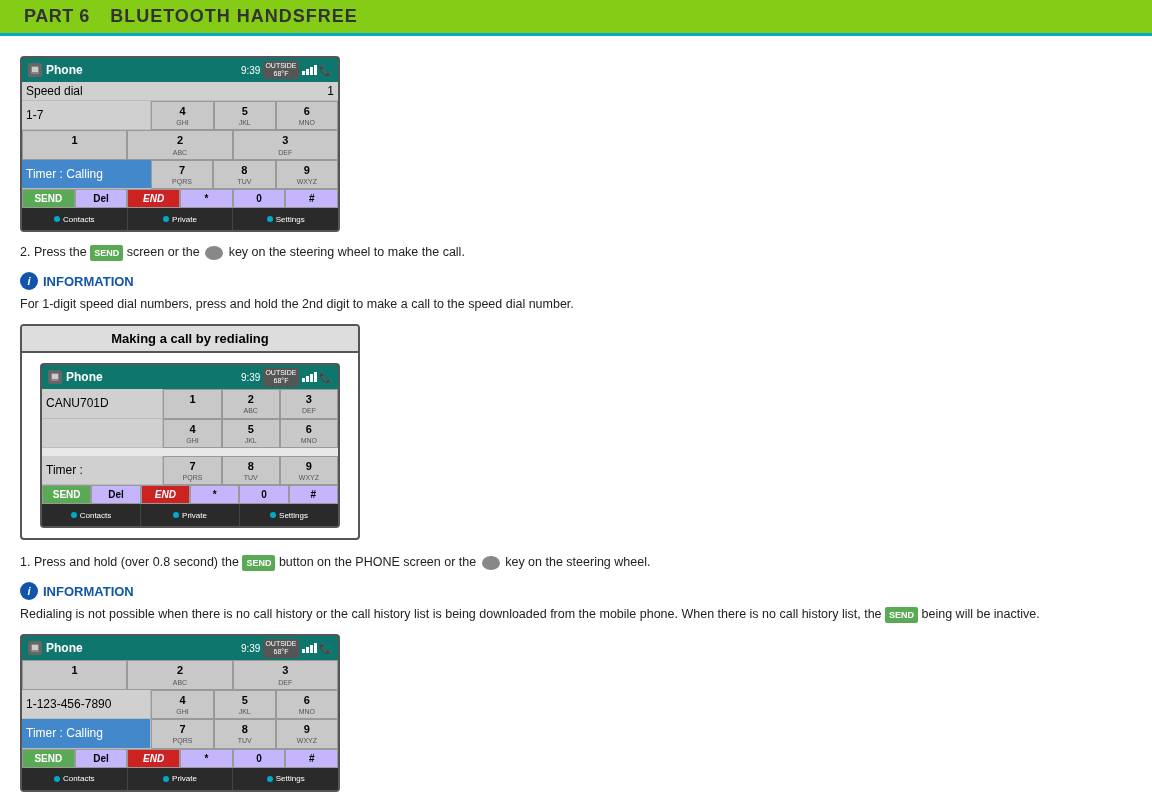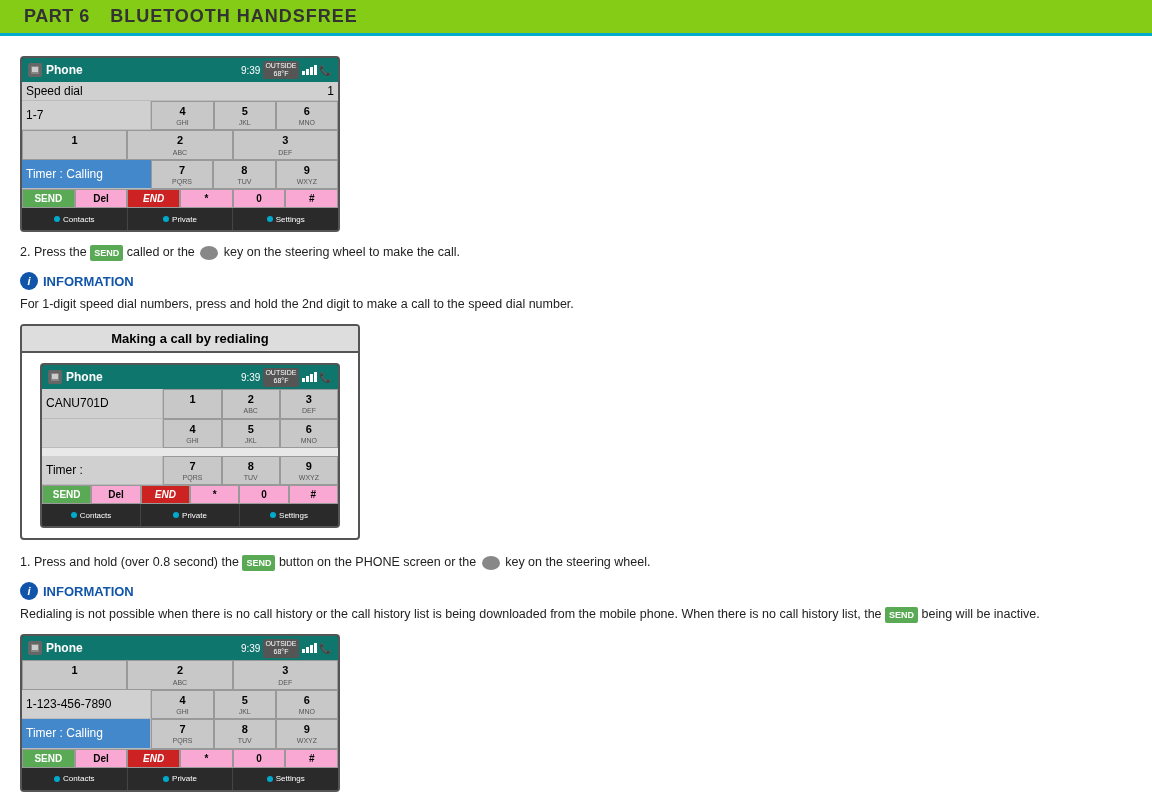--- a/index.html
+++ b/index.html
@@ -163,21 +163,21 @@
       display: flex;
       background: #c8c8c8;
     }
     .action-btn {
       flex: 1;
       text-align: center;
       padding: 3px 2px;
       font-size: 10px;
       font-weight: bold;
       border: 1px solid #999;
-      background: #f9a8d4;
+      background: #c4b5fd;
       color: #000;
     }
     .action-btn.send {
       background: #5aaa55;
       color: #fff;
     }
     .action-btn.end {
       background: #cc2222;
       color: #fff;
       font-style: italic;
@@ -420,21 +420,21 @@
             <div class="dot-icon"></div>
             <span>Settings</span>
           </div>
         </div>
       </div>
 
       <div class="section-text">
         <p>
           <span>2. Press the</span>
           <span class="send-badge">SEND</span>
-          <span> called or the</span>
+          <span> screen or the</span>
           <span style="display:inline-block;width:18px;height:14px;background:#888;border-radius:50%;vertical-align:middle;margin:0 2px;"></span>
           <span> key on the steering wheel to make the call.</span>
         </p>
       </div>
 
       <div class="info-box">
         <div class="info-title">
           <div class="info-icon">i</div>
           <span>INFORMATION</span>
         </div>

